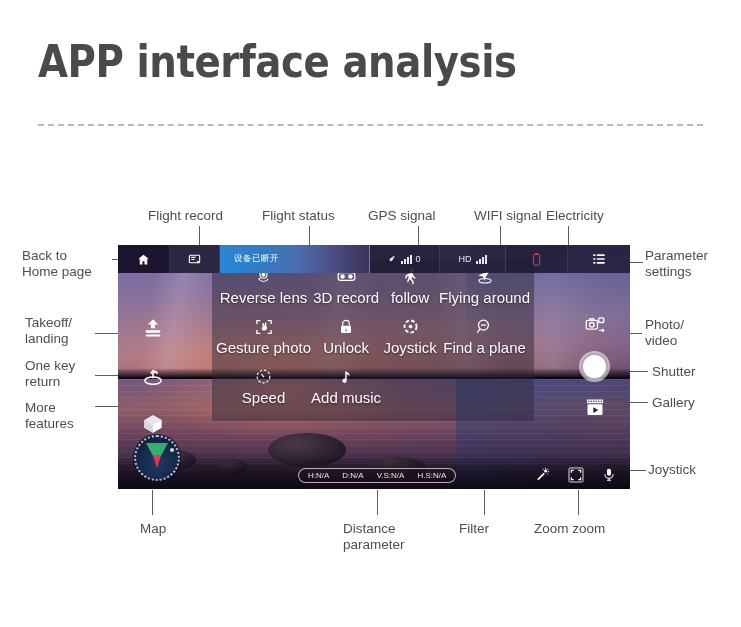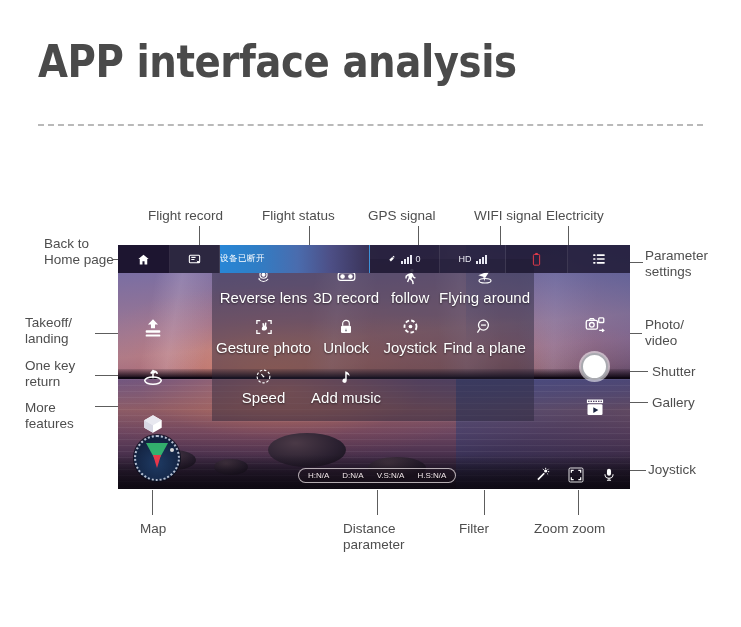--- a/index.html
+++ b/index.html
@@ -112,21 +112,21 @@
     z-index: 6;
   }
   .tb-cell {
     display: flex; align-items: center; justify-content: center;
     border-right: 1px solid rgba(255,255,255,0.10);
     color: #fff;
   }
   .tb-home   { width: 52px; background: #1d1530; }
   .tb-record { width: 50px; background: #2c2740; }
   .tb-status {
-    flex: 1; justify-content: flex-start; 
+    flex: 1; justify-content: flex-start; padding-left: 14px;
     background: linear-gradient(90deg, #2886d6 0%, #2f7ec6 24%, #4a6cae 52%, #4d4f86 74%, #3a3358 100%);
     font-size: 8.5px; color: #ffffff; letter-spacing: 0.5px;
   }
   .tb-gps   { width: 70px; background: rgba(30,24,50,0.88); gap: 3px; }
   .tb-wifi  { width: 66px; background: rgba(34,28,56,0.88); gap: 4px; }
   .tb-batt  { width: 62px; background: rgba(30,24,50,0.88); }
   .tb-set   { width: 62px; background: rgba(34,28,56,0.88); border-right: none; }
   .tb-label { font-size: 9px; color: #e9e9f2; }
 
   .bars { display: inline-flex; align-items: flex-end; gap: 1px; height: 9px; }
@@ -250,21 +250,21 @@
   <div class="dot" style="left:416px; top:252px;"></div>
 
   <div class="anno" style="left:450px; top:208px;margin-left:24px;">WIFI signal</div>
   <div class="lead-v" style="left:500px; top:226px; height:28px;"></div>
   <div class="dot" style="left:498px; top:252px;"></div>
 
   <div class="anno" style="left:546px; top:208px;">Electricity</div>
   <div class="lead-v" style="left:568px; top:226px; height:28px;"></div>
   <div class="dot" style="left:566px; top:252px;"></div>
 
-  <div class="anno" style="left:22px; top:236px;margin-left:22px;">Back to
+  <div class="anno" style="left:22px; top:248px;">Back to
 Home page</div>
   <div class="lead-h" style="left:112px; top:259px; width:34px;"></div>
 
   <div class="anno" style="left:25px; top:315px;">Takeoff/
 landing</div>
   <div class="lead-h" style="left:95px; top:333px; width:44px;"></div>
   <div class="dot" style="left:136px; top:331px;"></div>
 
   <div class="anno" style="left:25px; top:358px;">One key
 return</div>

